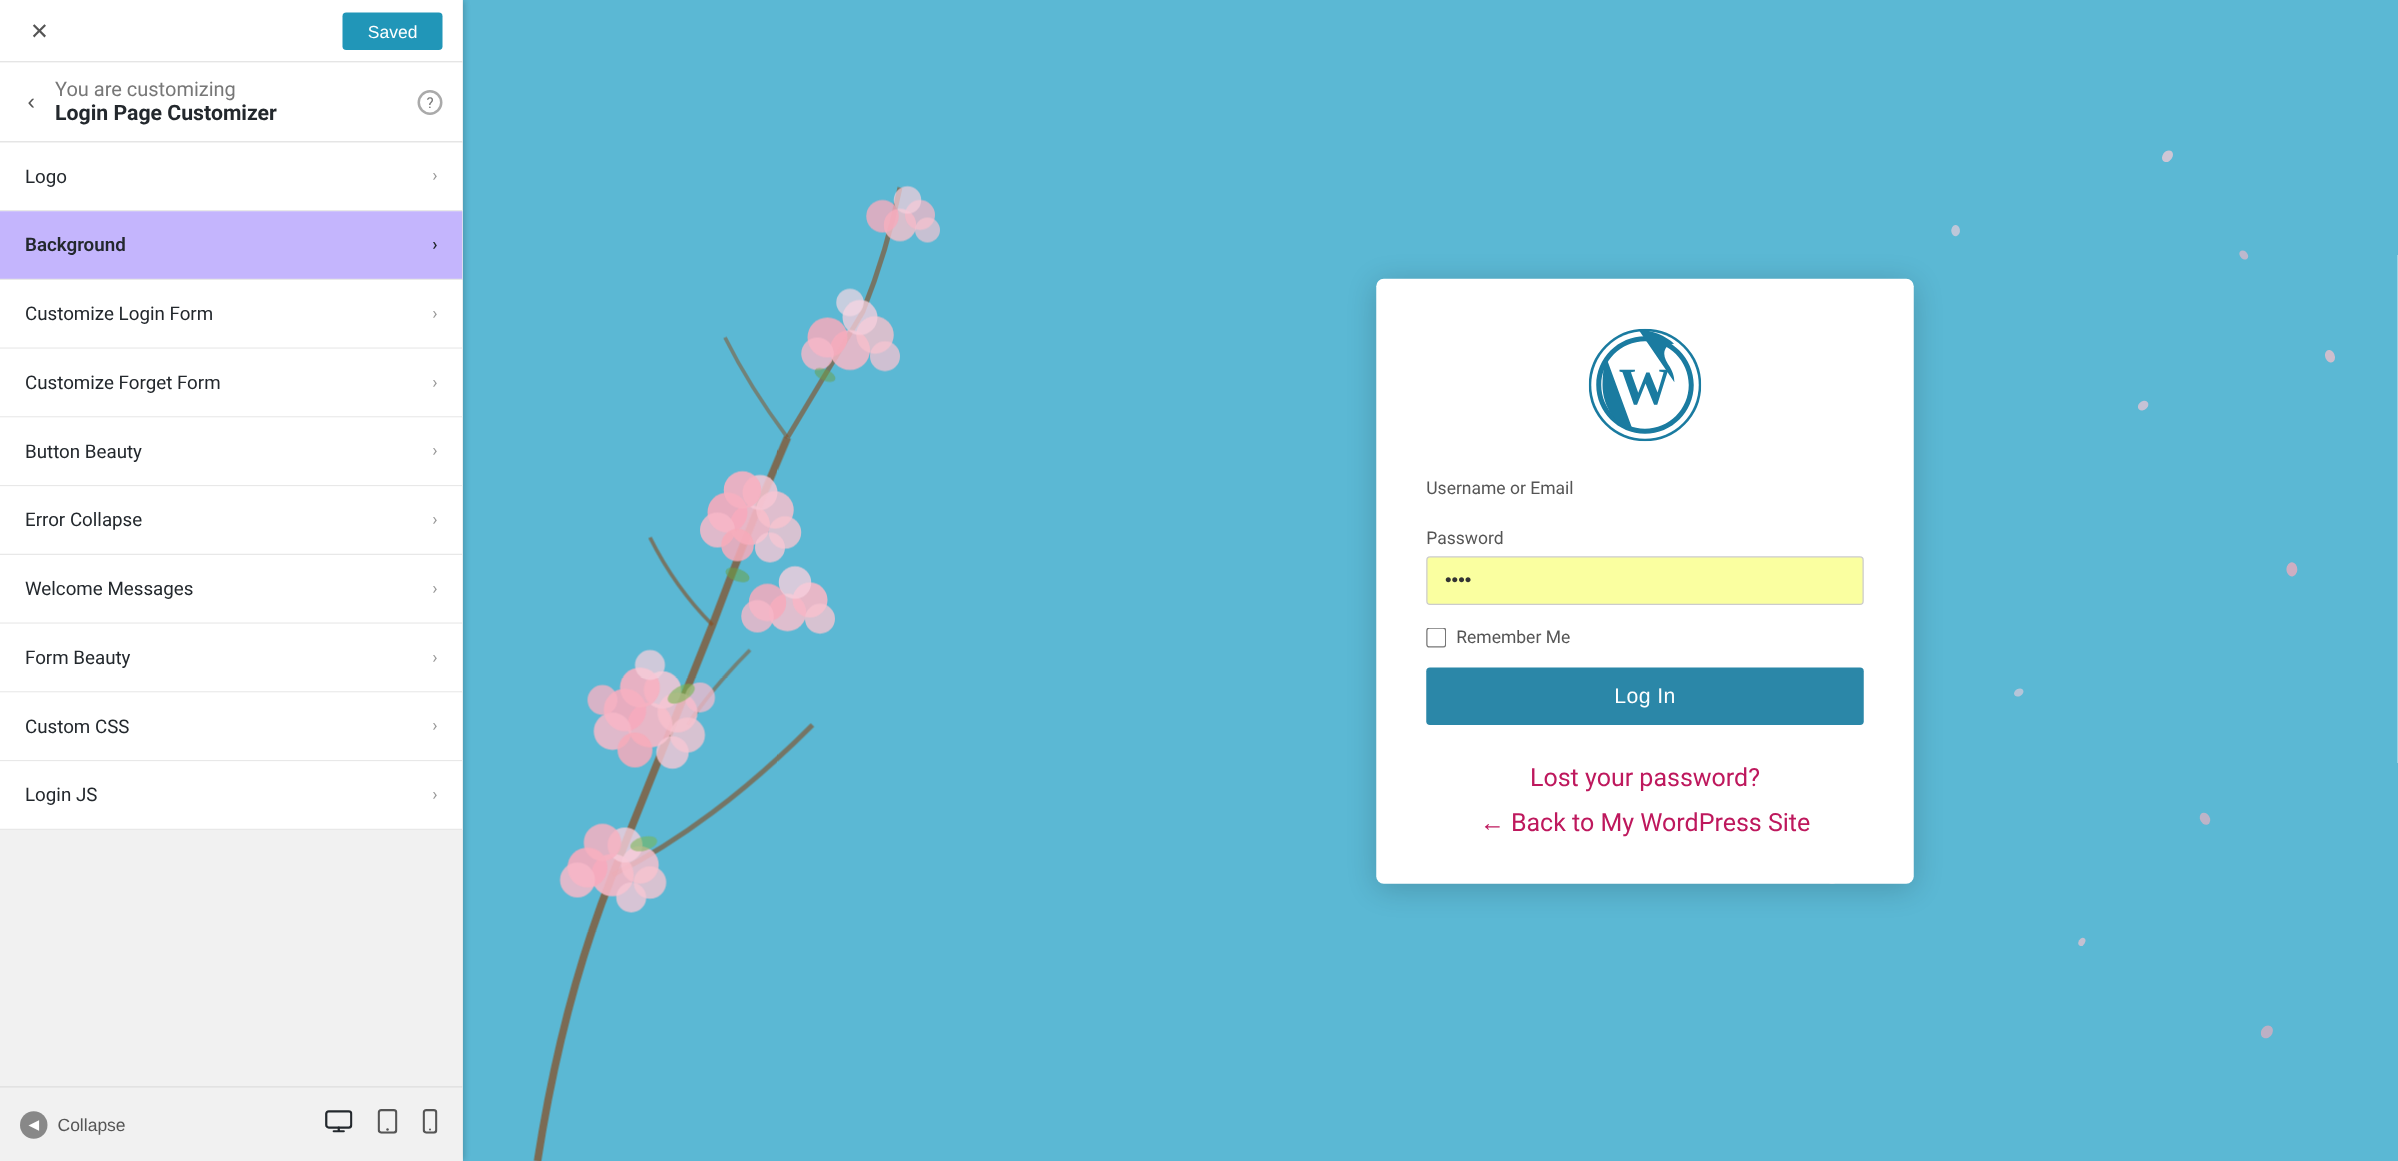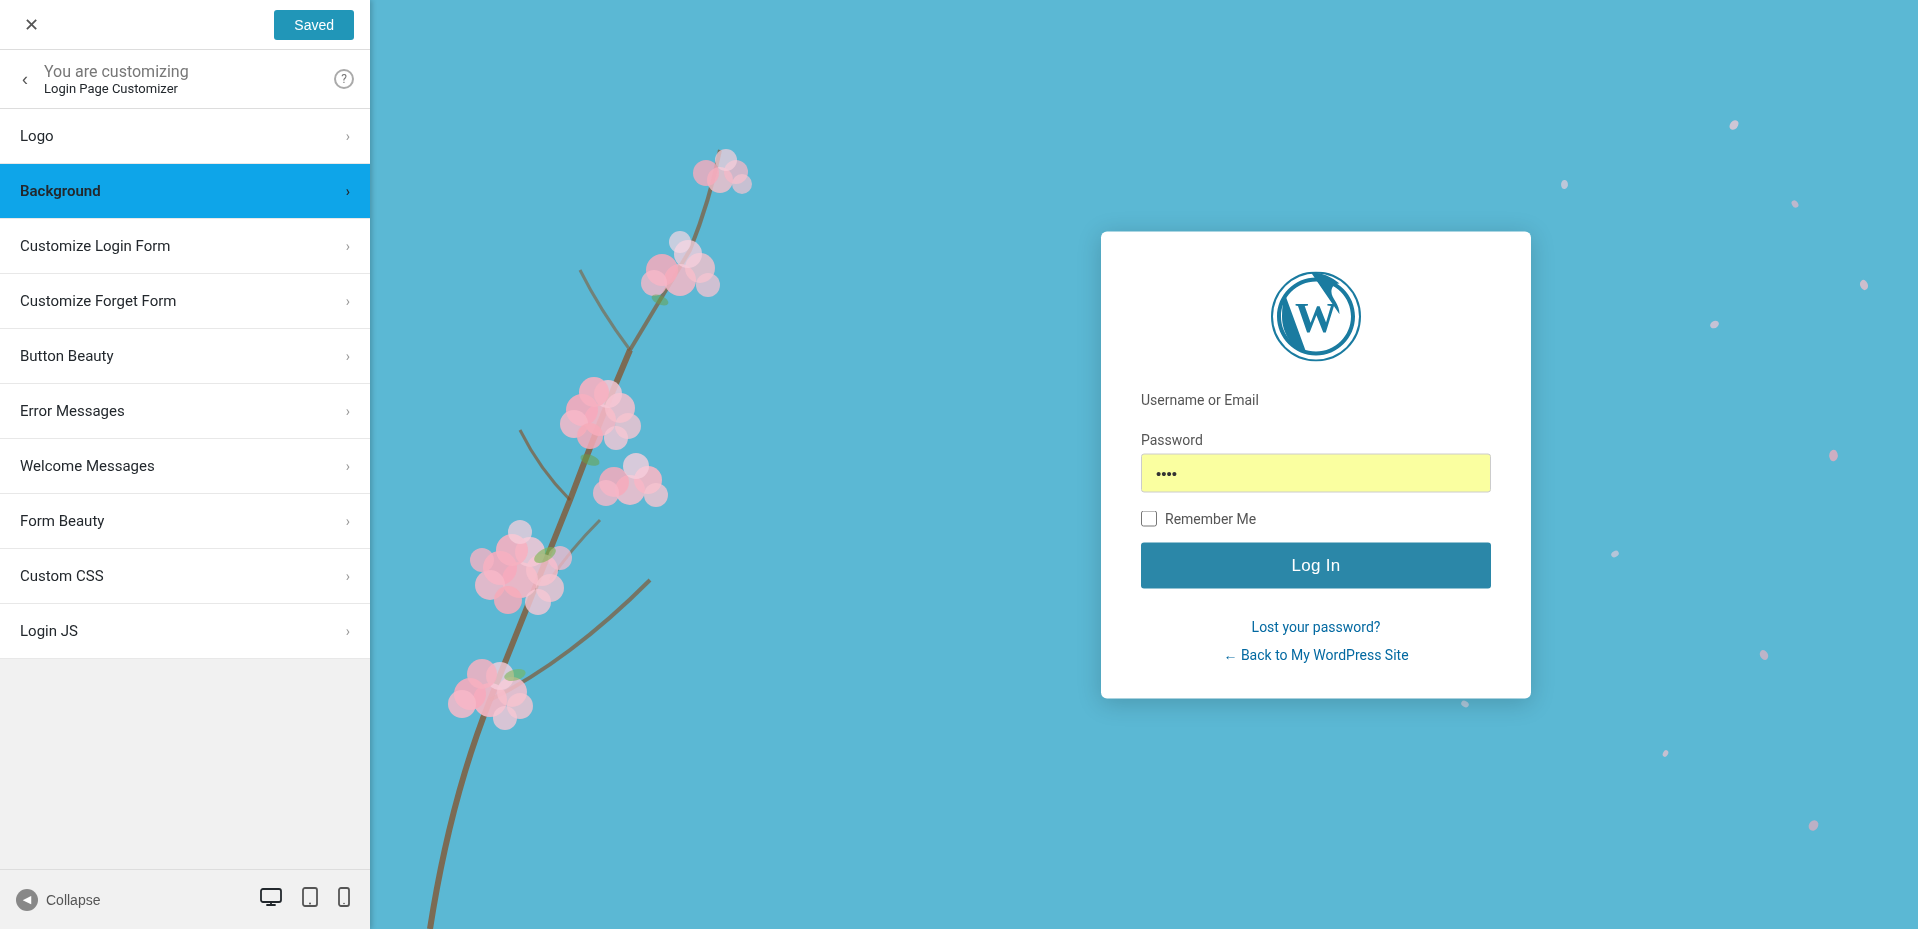--- a/index.html
+++ b/index.html
@@ -69,22 +69,22 @@
     .customizing-text {
       display: flex;
       flex-direction: column;
       flex: 1;
     }
     .customizing-label {
       font-size: 16px;
       color: #777;
     }
     .customizing-title {
-      font-size: 13px;
-      font-weight: 400;
+      font-size: 17px;
+      font-weight: 700;
       color: #23282d;
     }
     .help-icon {
       width: 20px;
       height: 20px;
       border-radius: 50%;
       border: 2px solid #aaa;
       display: flex;
       align-items: center;
       justify-content: center;
@@ -104,21 +104,21 @@
       display: flex;
       align-items: center;
       justify-content: space-between;
       padding: 18px 20px;
       background: #fff;
       border-bottom: 1px solid #e8e8e8;
       cursor: pointer;
       font-size: 15px;
       color: #23282d;
     }
-    .menu-item.active { background: #0ea5e9; font-weight: 600; }
+    .menu-item.active { background: #c4b5fd; font-weight: 600; }
     .menu-item .chevron {
       color: #999;
       font-size: 14px;
     }
     .menu-item.active .chevron {
       color: #23282d;
     }
 
     
     .bottom-bar {
@@ -267,23 +267,23 @@
     }
 
     .form-links {
       display: flex;
       flex-direction: column;
       align-items: center;
       gap: 12px;
       width: 100%;
     }
     .form-link {
-      color: #0369a1;
+      color: #be185d;
       text-decoration: none;
-      font-size: 14px;
+      font-size: 20px;
       cursor: pointer;
     }
 
     
     .petal {
       position: absolute;
       background: rgba(255,200,210,0.85);
       border-radius: 50% 50% 50% 0;
       transform: rotate(-45deg);
       pointer-events: none;
@@ -323,21 +323,21 @@
       </div>
       <div class="menu-item">
         <span>Customize Forget Form</span>
         <span class="chevron">›</span>
       </div>
       <div class="menu-item">
         <span>Button Beauty</span>
         <span class="chevron">›</span>
       </div>
       <div class="menu-item">
-        <span>Error Messages</span>
+        <span>Error Collapse</span>
         <span class="chevron">›</span>
       </div>
       <div class="menu-item">
         <span>Welcome Messages</span>
         <span class="chevron">›</span>
       </div>
       <div class="menu-item">
         <span>Form Beauty</span>
         <span class="chevron">›</span>
       </div>

